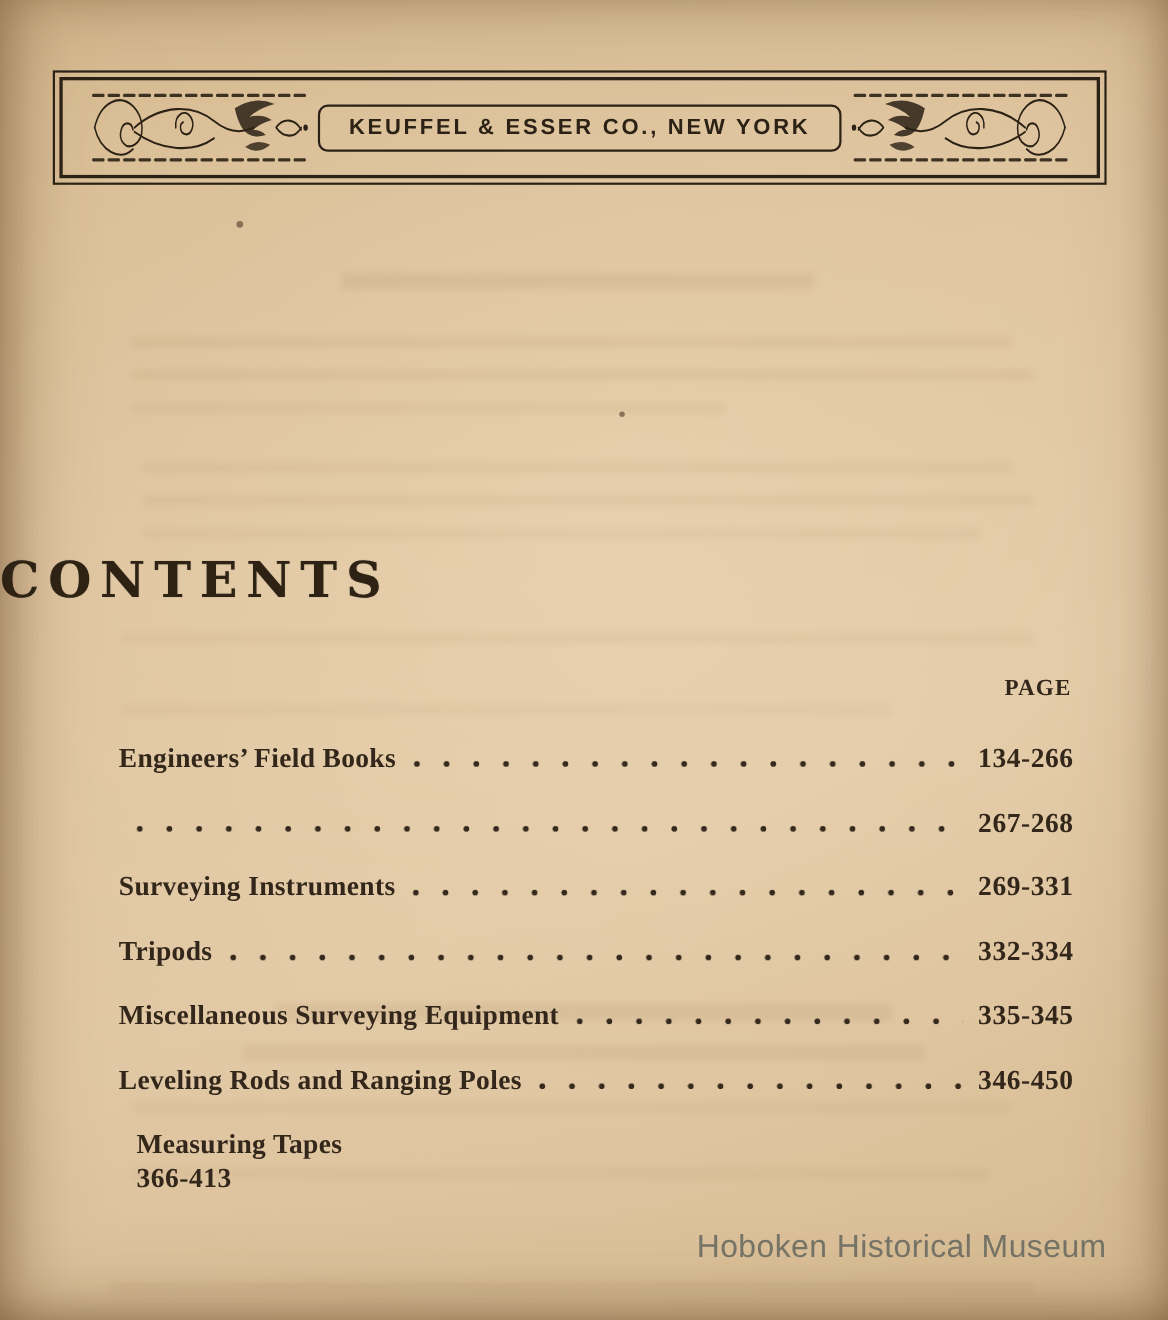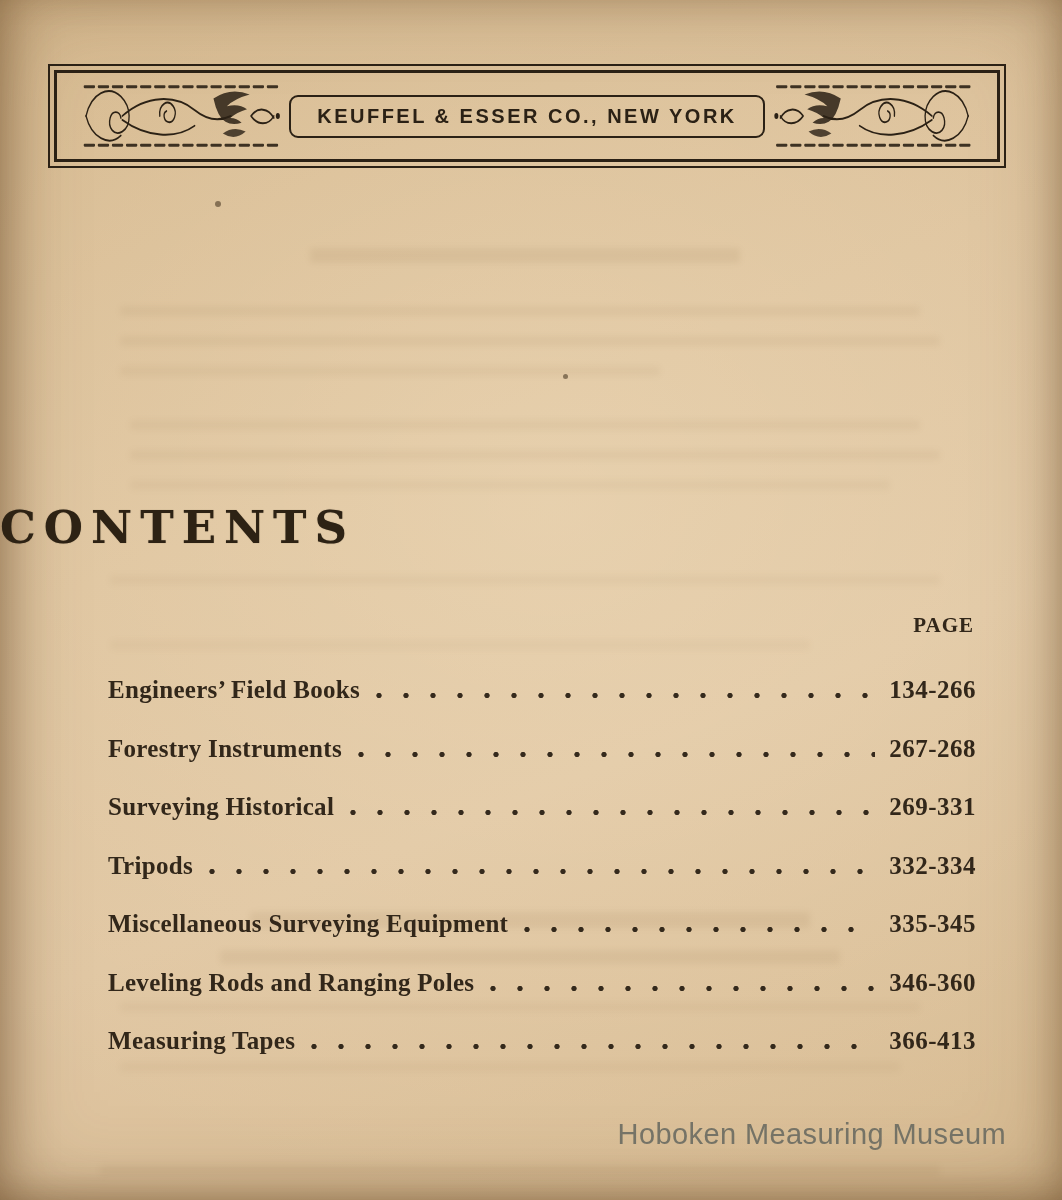--- a/index.html
+++ b/index.html
@@ -64,21 +64,21 @@
   .page-col-header{
     text-align:right;font-weight:700;font-size:21px;letter-spacing:1px;
     margin:0 2px 39px 0;
   }
   .toc-row{
     display:flex;align-items:baseline;
     font-weight:700;font-size:25px;line-height:26px;
     margin-bottom:32.5px;
     margin-left:20px;
   }
-  .toc-row:last-child{margin-bottom:0;}
+  .toc-row:last-child{margin-bottom:0;flex-direction:column;}
   .toc-label{white-space:nowrap;letter-spacing:.3px;}
   .leader{
     flex:1 1 auto;height:5px;margin:0 14px 0 16px;align-self:baseline;
     background-image:radial-gradient(circle at 3px 2.5px, rgba(43,33,21,.95) 2.3px, rgba(43,33,21,0) 3px);
     background-size:27px 5px;background-repeat:repeat-x;background-position:left bottom;
   }
   .toc-pages{white-space:nowrap;letter-spacing:.5px;}
 
   
   .watermark{
@@ -162,46 +162,45 @@
 
   <div class="toc">
     <div class="page-col-header">PAGE</div>
 
     <div class="toc-row">
       <span class="toc-label">Engineers’ Field Books</span>
       <span class="leader"></span>
       <span class="toc-pages">134-266</span>
     </div>
     <div class="toc-row">
-      <span class="toc-label">Forestry Instruments</span>
       <span class="leader"></span>
       <span class="toc-pages">267-268</span>
     </div>
     <div class="toc-row">
-      <span class="toc-label">Surveying Historical</span>
+      <span class="toc-label">Surveying Instruments</span>
       <span class="leader"></span>
       <span class="toc-pages">269-331</span>
     </div>
     <div class="toc-row">
       <span class="toc-label">Tripods</span>
       <span class="leader"></span>
       <span class="toc-pages">332-334</span>
     </div>
     <div class="toc-row">
       <span class="toc-label">Miscellaneous Surveying Equipment</span>
       <span class="leader"></span>
       <span class="toc-pages">335-345</span>
     </div>
     <div class="toc-row">
       <span class="toc-label">Leveling Rods and Ranging Poles</span>
       <span class="leader"></span>
-      <span class="toc-pages">346-360</span>
+      <span class="toc-pages">346-450</span>
     </div>
     <div class="toc-row">
       <span class="toc-label">Measuring Tapes</span>
       <span class="leader"></span>
       <span class="toc-pages">366-413</span>
     </div>
   </div>
 
-  <div class="watermark">Hoboken Measuring Museum</div>
+  <div class="watermark">Hoboken Historical Museum</div>
 
 </div>
 
 </body></html>

